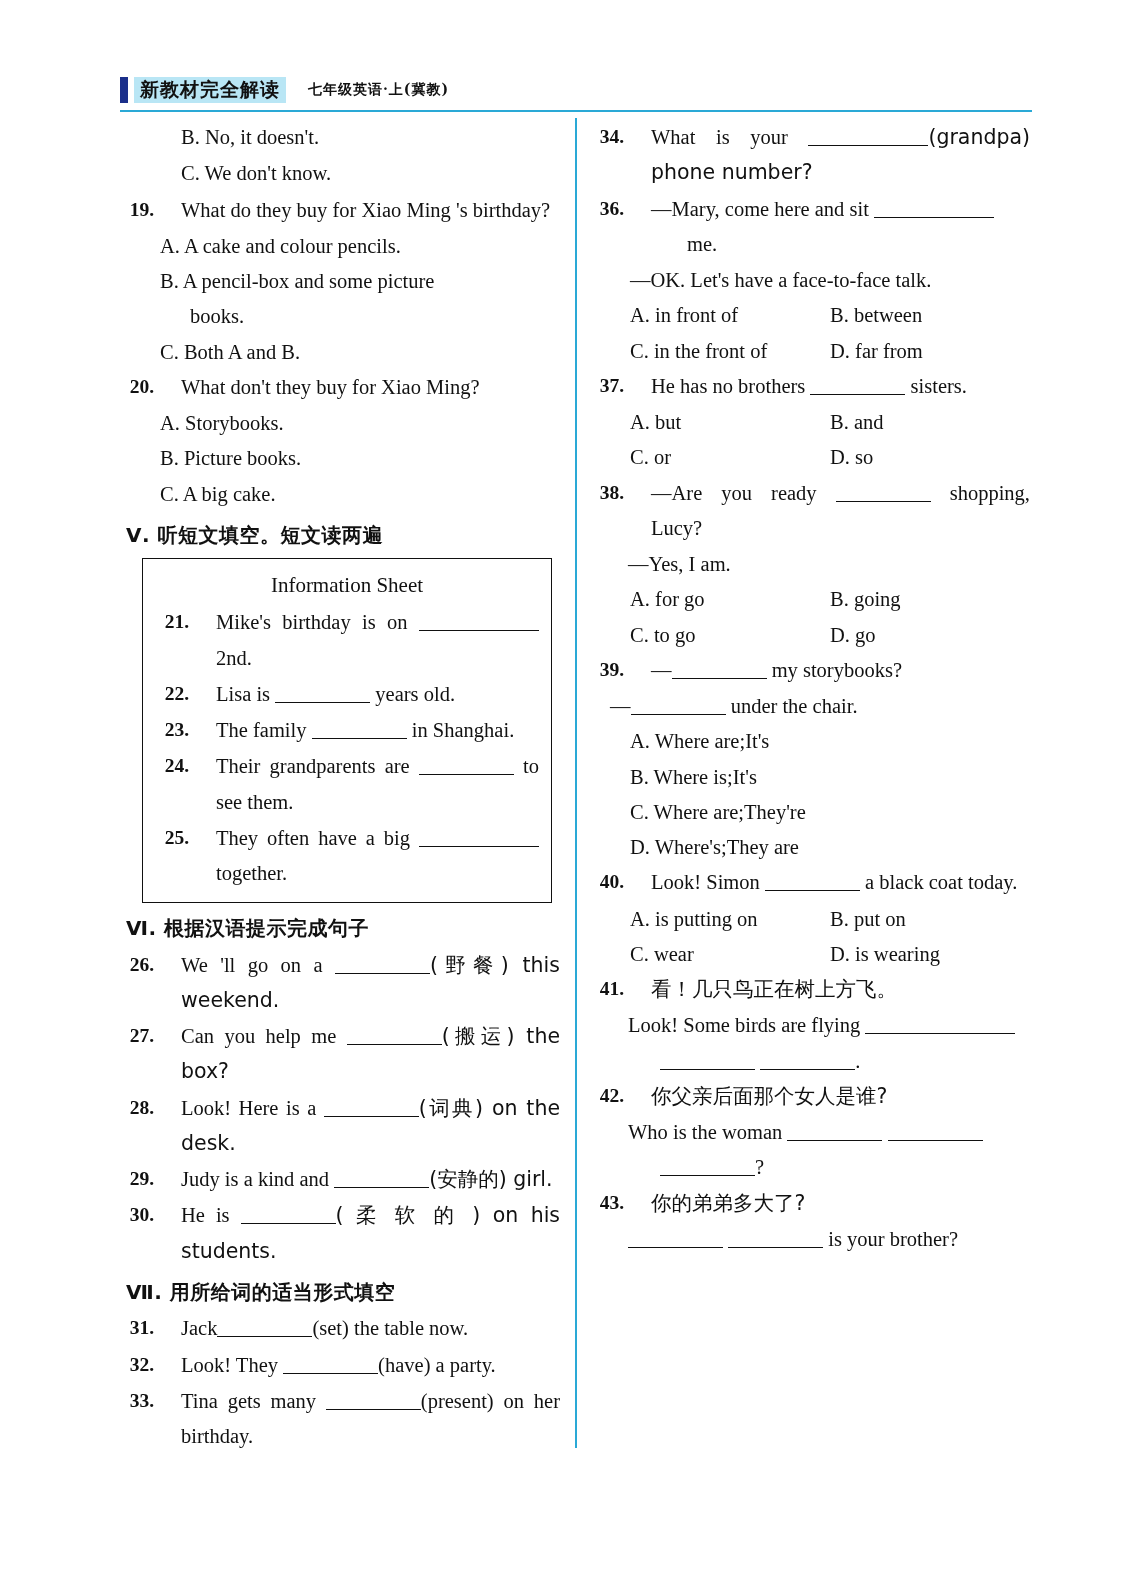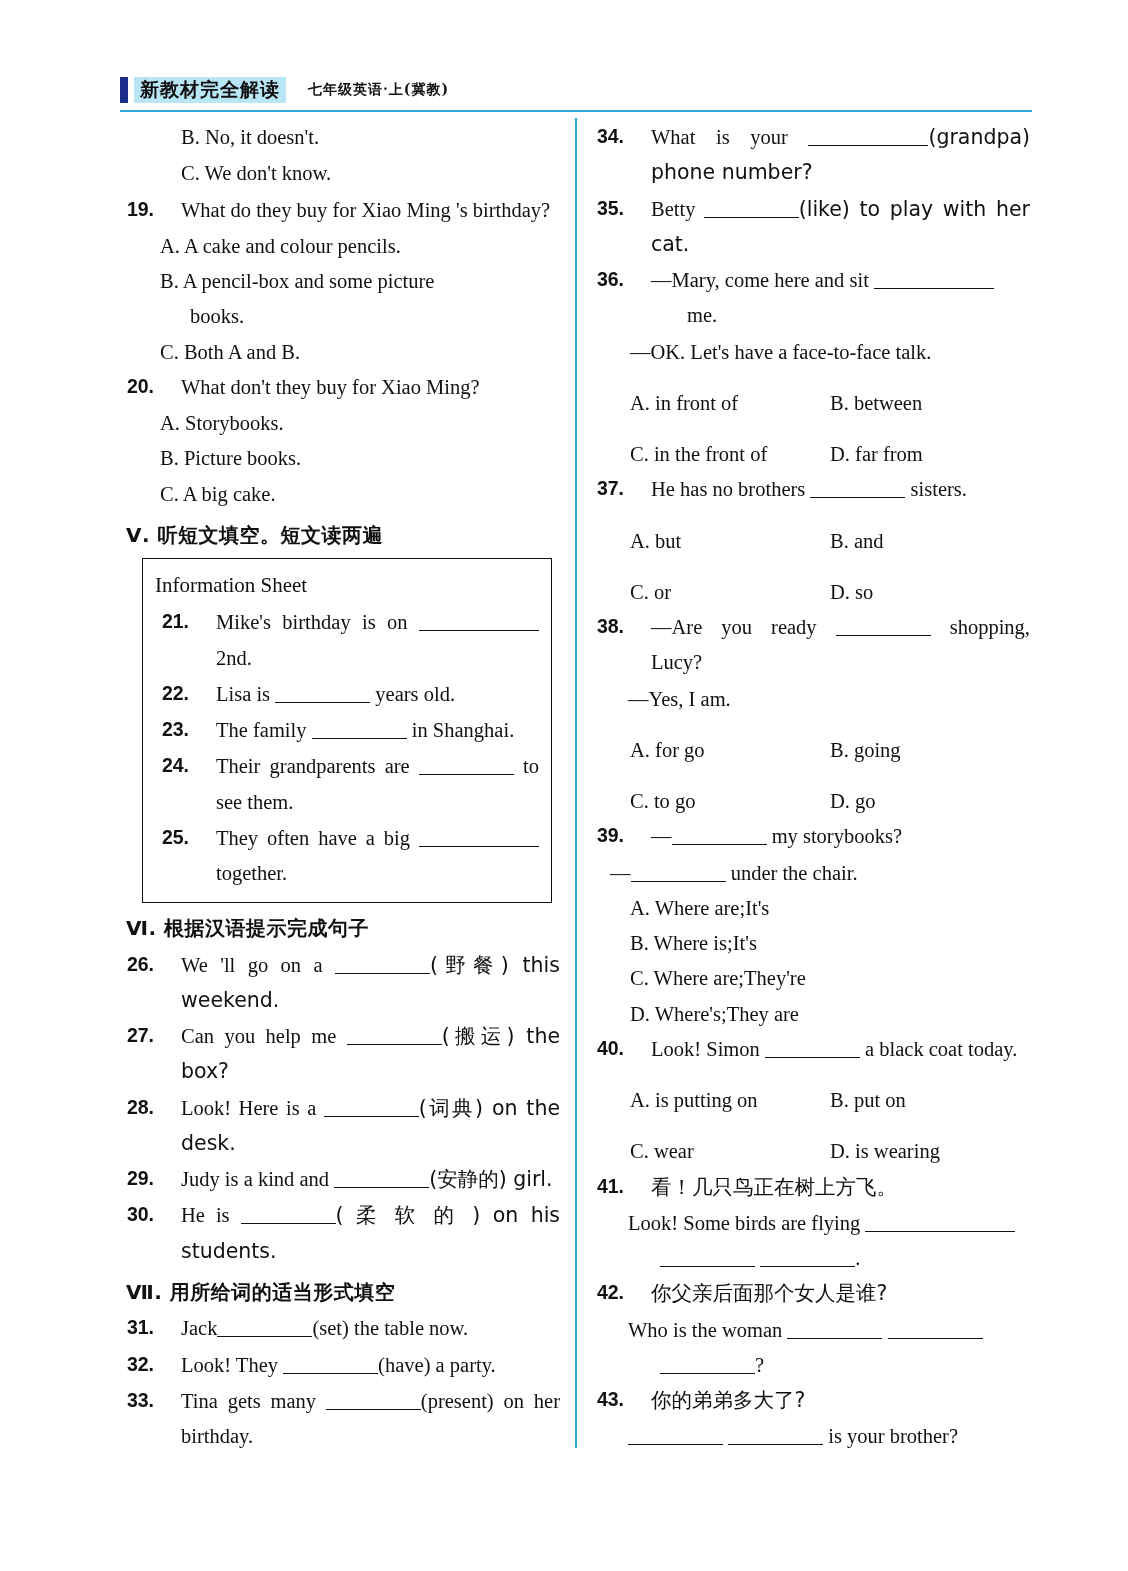--- a/index.html
+++ b/index.html
@@ -66,21 +66,21 @@
   }
   
   .q{
     display:flex;
     align-items:flex-start;
     margin-bottom:1px;
     gap:21px;
   }
   .q-num{
     font-weight:bold;
-    font-family:Liberation Sans, sans-serif;
+    font-family:Liberation Serif, serif;
     font-size:19.5px;
     min-width:34px;
     text-align:right;
     padding-right:6px;
     flex:0 0 auto;
     line-height:1.72;
   }
   .q-body{
     flex:1 1 auto;
     text-align:justify;
@@ -110,27 +110,27 @@
   .b-m{width:95px;}
   .b-l{width:120px;}
   .b-xl{width:150px;}
   
   .info-box{
     border:1.6px solid #111;
     margin:6px 8px 8px 22px;
     padding:8px 12px 10px 12px;
   }
   .info-title{
+    text-align:center;
     font-size:21px;
     margin-bottom:2px;
   }
   .two-col-opts{
     display:flex;
     margin-left:40px;
-    margin-top:16px;
   }
   .two-col-opts > span:first-child{width:200px;flex:0 0 auto;}
 </style>
 </head>
 <body>
 
 <div class="page">
 
   <div class="header">
     <div class="hdr-bar"></div>
@@ -234,24 +234,20 @@
     </div>
 
   </div>
 
   <div class="col col-right">
 
     <div class="q">
       <div class="q-num">34.</div>
       <div class="q-body"><span>What   is   your </span><span class="blank b-l"></span><span class="cn">(grandpa) phone number?</span></div>
     </div>
-    <div class="q">
-      <div class="q-num">35.</div>
-      <div class="q-body"><span>Betty </span><span class="blank b-m"></span><span class="cn">(like) to play with her cat.</span></div>
-    </div>
 
 
     <div class="q">
       <div class="q-num">36.</div>
       <div class="q-body"><span>—Mary, come here and sit </span><span class="blank b-l"></span><br><span style="margin-left:36px;display:inline-block">me.</span></div>
     </div>
     <div class="opt" style="margin-left:40px">—OK. Let's have a face-to-face talk.</div>
     <div class="two-col-opts">
       <span>A. in front of</span>
       <span>B. between</span>

